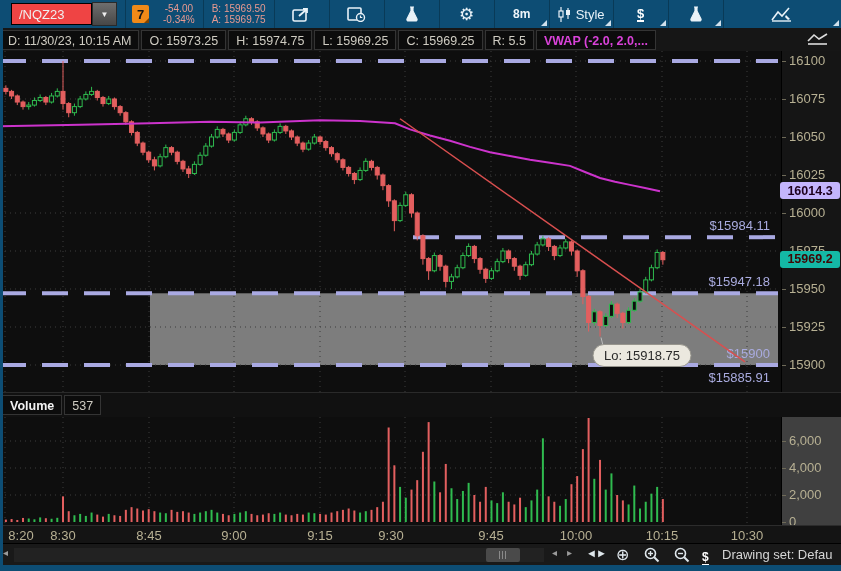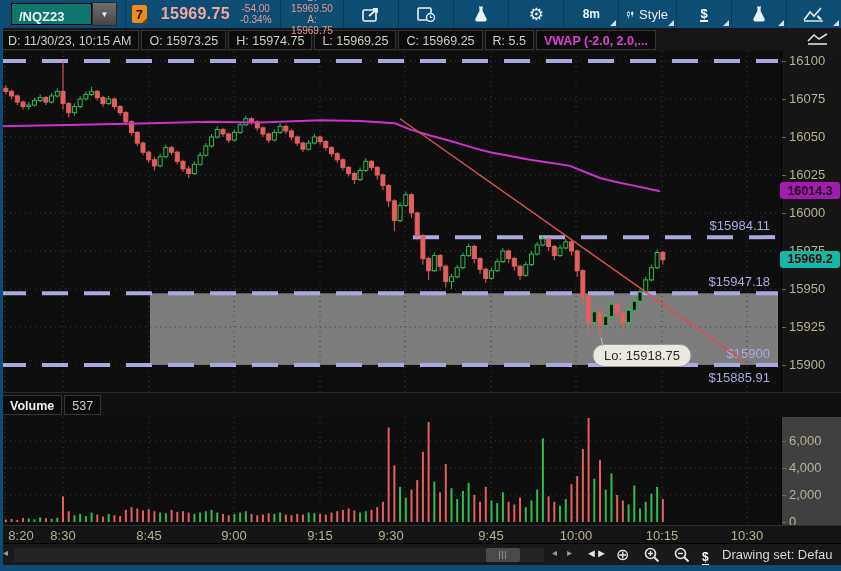--- a/index.html
+++ b/index.html
@@ -3,22 +3,22 @@
 <meta charset="utf-8">
 <style>
   html,body{margin:0;padding:0;}
   body{width:841px;height:571px;background:#0e0e0e;overflow:hidden;position:relative;
        font-family:"Liberation Sans",sans-serif;-webkit-font-smoothing:antialiased;}
   
   .toolbar{position:absolute;left:0;top:0;width:841px;height:28px;background:#0d4d74;
            display:flex;align-items:center;z-index:30;}
   .tseg{height:28px;display:flex;align-items:center;padding:0 8px;border-right:1px solid #093a57;position:relative;}
   .symbolbox{display:flex;align-items:center;margin-left:3px;}
-  .syminput{width:72px;height:20px;background:#0f766e;border:1px solid #000;color:#f0f0f0;
-            font-size:13px;font-weight:bold;display:flex;align-items:flex-end;padding-left:7px;}
+  .syminput{width:72px;height:20px;background:#ef4444;border:1px solid #000;color:#f0f0f0;
+            font-size:13px;font-weight:normal;display:flex;align-items:center;padding-left:7px;}
   .symdrop{width:23px;height:22px;background:linear-gradient(#6e6e6e,#474747);display:flex;
            align-items:center;justify-content:center;color:#eee;font-size:8px;border:1px solid #2a2a2a;}
   .badge7{width:17px;height:18px;background:#f08a18;color:#161616;font-weight:bold;font-size:13px;
           display:flex;align-items:center;justify-content:center;border-radius:2px;margin:0 6px;position:relative;}
   .badge7:after{content:"";position:absolute;right:0;bottom:0;border-left:5px solid transparent;border-bottom:5px solid #7e4403;}
   .lastpx{color:#f5a79e;font-weight:bold;font-size:16px;letter-spacing:.3px;}
   .twocol{display:flex;flex-direction:column;justify-content:center;line-height:11px;}
   .twocol span{color:#e99a90;font-size:10px;text-align:center;}
   .ticon{color:#e9f2f8;font-size:15px;display:flex;align-items:center;justify-content:center;min-width:38px;height:28px;}
   .drop:after{content:"";position:absolute;right:2px;bottom:2px;border-left:6px solid transparent;border-bottom:6px solid #cfe0ec;}
@@ -33,21 +33,21 @@
   .hseg.title{color:#f2f2f2;font-weight:bold;margin-left:2px;}
   .hseg.study{color:#d942d9;font-weight:bold;max-width:118px;overflow:hidden;}
   .hicon{position:absolute;right:8px;top:2px;width:30px;height:17px;display:flex;align-items:center;justify-content:center;}
   
   .plot{position:absolute;left:0;top:51px;width:781px;height:341px;background:#0e0e0e;}
   .paxis{position:absolute;left:781px;top:51px;width:60px;height:341px;background:#151515;border-left:1px solid #000;}
   .paxis span.tick,.vaxis span.tick{position:absolute;left:7px;color:#b7b093;font-size:13px;}
   .tickdash{position:absolute;left:0;width:4px;height:1px;background:#6e6a58;}
   .axbadge{position:absolute;left:-2px;width:60px;text-align:center;font-size:12.5px;font-weight:bold;
            border-radius:3px;padding:1.5px 0;z-index:5;}
-  .vwapbadge{background:#a21caf;color:#1d001d;}
+  .vwapbadge{background:#c4b5fd;color:#1d001d;}
   .lastbadge{background:#14b8a6;color:#400705;}
   
   .vhead{position:absolute;left:0;top:392px;width:841px;height:25px;background:#111;display:flex;gap:2px;
          padding-top:2px;box-sizing:border-box;border-top:1px solid #2a2a2a;}
   .vplot{position:absolute;left:0;top:417px;width:781px;height:108px;background:#0e0e0e;}
   .vaxis{position:absolute;left:781px;top:417px;width:60px;height:108px;background:#404040;border-left:1px solid #000;}
   
   .taxis{position:absolute;left:0;top:525px;width:841px;height:18px;background:#141414;border-top:1px solid #2c2c2c;}
   .taxis span{position:absolute;top:2px;color:#b7b093;font-size:13px;transform:translateX(-50%);}
   
@@ -71,23 +71,20 @@
     <div class="syminput">
         <span>/NQZ23</span>
       </div>
     <div class="symdrop">
         <span>▼</span>
       </div>
   </div>
   <div class="badge7">
       <span>7</span>
     </div>
-  <div class="tseg" style="border:none;padding-right:2px;">
-    <span class="lastpx">15969.75</span>
-  </div>
   <div class="tseg twocol">
     <span>-54.00</span>
     <span>-0.34%</span>
   </div>
   <div class="tseg twocol">
     <span>B: 15969.50</span>
     <span>A: 15969.75</span>
   </div>
   <div class="tseg ticon">
     <svg width="19" height="15" viewBox="0 0 19 15">

